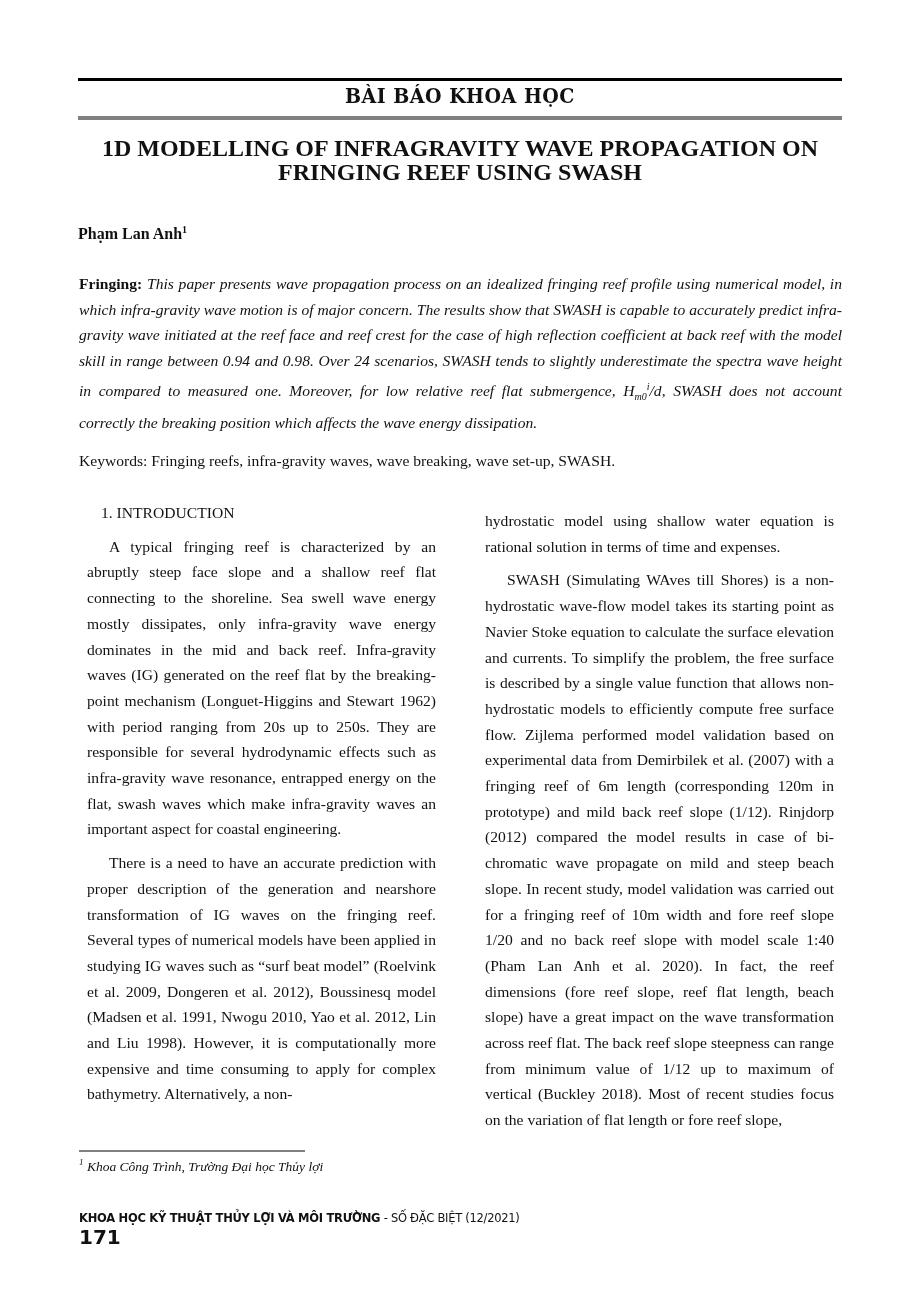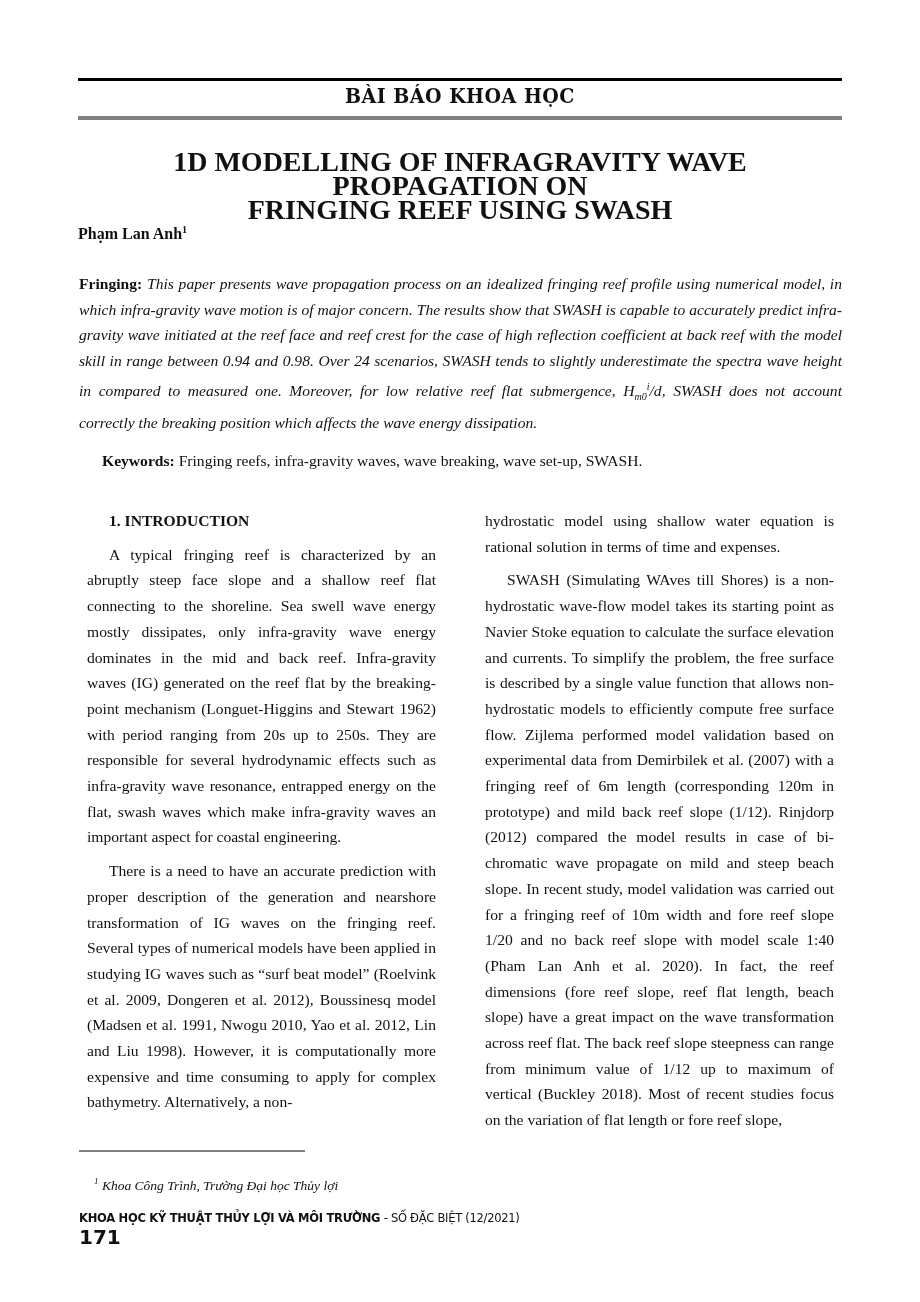--- a/index.html
+++ b/index.html
@@ -5,50 +5,50 @@
   html, body { margin: 0; padding: 0; background: #ffffff; }
   body { width: 920px; height: 1302px; position: relative; overflow: hidden; color: #111; }
   .rule-top { position: absolute; left: 78px; top: 78px; width: 764px; height: 3px; background: #000; }
   .rule-bottom { position: absolute; left: 78px; top: 116px; width: 764px; height: 4px; background: #808080; }
   .section-head {
     position: absolute; left: 78px; top: 84px; width: 764px; text-align: center;
     font-family: "DejaVu Serif", serif; font-weight: bold; font-size: 20px; letter-spacing: 0.5px;
     transform: scaleX(0.95);
   }
   .title {
-    position: absolute; left: 78px; top: 150px; width: 764px; text-align: center;
-    font-family: "Liberation Serif", serif; font-weight: bold; font-size: 28px; line-height: 24px;
+    position: absolute; left: 78px; top: 136px; width: 764px; text-align: center;
+    font-family: "Liberation Serif", serif; font-weight: bold; font-size: 24px; line-height: 24px;
   }
   .author {
     position: absolute; left: 78px; top: 224px; width: 764px; text-align: left;
     font-family: "Liberation Serif", serif; font-weight: bold; font-size: 16px;
   }
   .author sup { font-size: 10px; }
   .abstract {
     position: absolute; left: 79px; top: 271px; width: 763px;
     font-family: "Liberation Serif", serif; font-size: 15.6px; line-height: 25.7px; text-align: justify;
   }
   .abstract .label { font-weight: bold; font-style: normal; }
   .abstract .body { font-style: italic; }
   .keywords {
     position: absolute; left: 79px; top: 449px; width: 763px;
     font-family: "Liberation Serif", serif; font-size: 15.6px; line-height: 24px;
   }
-  .keywords .label { font-weight: bold; margin-left: 23px; }
+  .keywords .label { font-weight: normal; }
   .col { position: absolute; top: 500px; width: 365px;
     font-family: "Liberation Serif", serif; font-size: 15.6px; line-height: 25.7px; text-align: justify; }
   .col-left { left: 79px; }
   .col-right { left: 477px; }
   .col p { margin: 8px; text-indent: 22px; }
   .col p.noindent { text-indent: 0; }
-  .h1 { font-weight: bold; margin: 8px; text-indent: 22px; }
+  .h1 { font-weight: normal; margin: 0; text-indent: 22px; }
   .footnote-rule { position: absolute; left: 79px; top: 1150px; width: 226px; height: 2px; background: #808080; }
   .footnote {
-    position: absolute; left: 94px; top: 1157px; font-family: "Liberation Serif", serif;
-    font-style: italic; font-size: 13.5px; margin-top: 19px;
+    position: absolute; left: 79px; top: 1157px; font-family: "Liberation Serif", serif;
+    font-style: italic; font-size: 13.5px;
   }
   .footnote sup { font-size: 9px; }
   .footer {
     position: absolute; left: 79px; top: 1210px; width: 763px;
     font-family: "DejaVu Sans", sans-serif; font-size: 12.5px; font-weight: bold;
     display: flex; justify-content: space-between; align-items: baseline; flex-direction: column;
   }
   .footer .journal { letter-spacing: -0.3px; transform: scaleX(0.92); transform-origin: left; white-space: nowrap; }
   .footer .journal .light { font-weight: normal; }
   .footer .page-num { font-size: 20px; }

